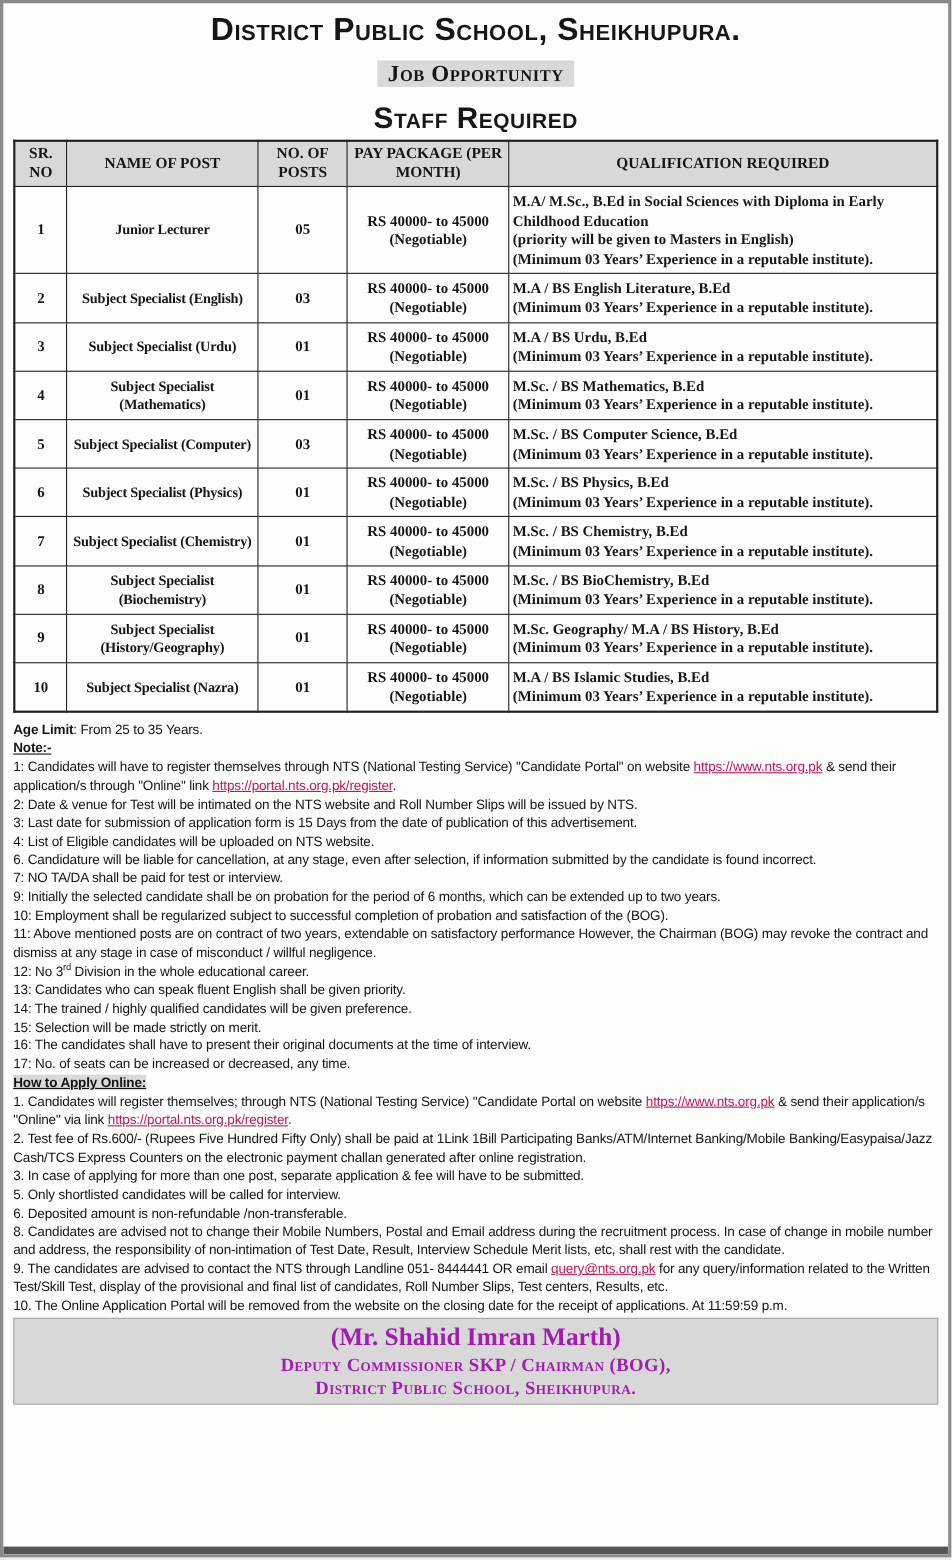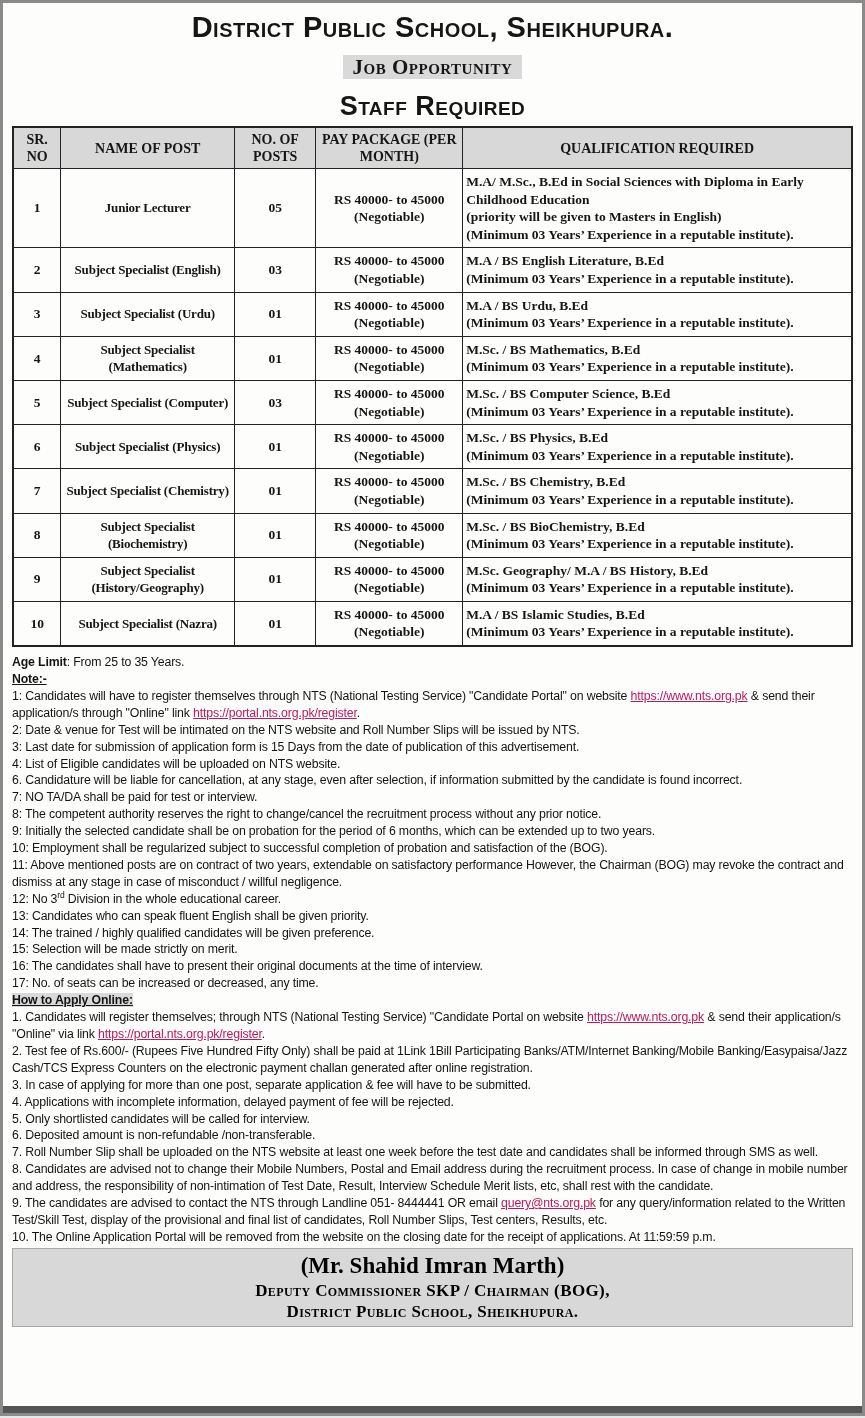--- a/index.html
+++ b/index.html
@@ -47,21 +47,21 @@
   }
   .line{margin:0;}
   .b{font-weight:bold;}
   .u{text-decoration:underline;}
   .hl{background:#d9d9d9;}
   .notes a{color:#be185d;text-decoration:underline;}
   .notes sup{font-size:8.5px;line-height:0;}
   
   .footer{
     margin-top:2px;background:#d8d8d8;border:1px solid #a8a8a8;
-    text-align:center;font-family:"Liberation Serif",serif;font-weight:bold;color:#000000;
+    text-align:center;font-family:"Liberation Serif",serif;font-weight:bold;color:#a21caf;
     padding:3px 0 4px 0;
   }
   .f1{font-size:23px;line-height:28px;}
   .f2{font-size:17px;line-height:21px;font-variant:small-caps;letter-spacing:.4px;}
   .f3{font-size:17px;line-height:21px;font-variant:small-caps;letter-spacing:.4px;}
   .bottom-strip{position:absolute;left:0;right:0;bottom:0;height:7px;background:#555;}
 </style>
 </head>
 <body>
 
@@ -230,40 +230,37 @@
   <div class="notes">
     <div class="line"><span class="b">Age Limit</span><span>: From 25 to 35 Years.</span></div>
     <div class="line"><span class="b u">Note:-</span></div>
     <div id="notes-list">
         <div class="line"><span>1: Candidates will have to register themselves through NTS (National Testing Service) "Candidate Portal" on website </span><a href="#">https://www.nts.org.pk</a><span> &amp; send their application/s through "Online" link </span><a href="#">https://portal.nts.org.pk/register</a><span>.</span></div>
         <div class="line"><span>2: Date &amp; venue for Test will be intimated on the NTS website and Roll Number Slips will be issued by NTS.</span></div>
         <div class="line"><span>3: Last date for submission of application form is 15 Days from the date of publication of this advertisement.</span></div>
         <div class="line"><span>4: List of Eligible candidates will be uploaded on NTS website.</span></div>
         <div class="line"><span>6. Candidature will be liable for cancellation, at any stage, even after selection, if information submitted by the candidate is found incorrect.</span></div>
         <div class="line"><span>7: NO TA/DA shall be paid for test or interview.</span></div>
-        <div class="line"><span>8: The competent authority reserves the right to change/cancel the recruitment process without any prior notice.</span></div>
         <div class="line"><span>9: Initially the selected candidate shall be on probation for the period of 6 months, which can be extended up to two years.</span></div>
         <div class="line"><span>10: Employment shall be regularized subject to successful completion of probation and satisfaction of the (BOG).</span></div>
         <div class="line"><span>11: Above mentioned posts are on contract of two years, extendable on satisfactory performance However, the Chairman (BOG) may revoke the contract and dismiss at any stage in case of misconduct / willful negligence.</span></div>
         <div class="line"><span>12: No 3</span><sup>rd</sup><span> Division in the whole educational career.</span></div>
         <div class="line"><span>13: Candidates who can speak fluent English shall be given priority.</span></div>
         <div class="line"><span>14: The trained / highly qualified candidates will be given preference.</span></div>
         <div class="line"><span>15: Selection will be made strictly on merit.</span></div>
         <div class="line"><span>16: The candidates shall have to present their original documents at the time of interview.</span></div>
         <div class="line"><span>17: No. of seats can be increased or decreased, any time.</span></div>
       </div>
     <div class="line"><span class="b u hl">How to Apply Online:</span></div>
     <div id="apply-list">
         <div class="line"><span>1. Candidates will register themselves; through NTS (National Testing Service) "Candidate Portal on website </span><a href="#">https://www.nts.org.pk</a><span> &amp; send their application/s "Online" via link </span><a href="#">https://portal.nts.org.pk/register</a><span>.</span></div>
         <div class="line"><span>2. Test fee of Rs.600/- (Rupees Five Hundred Fifty Only) shall be paid at 1Link 1Bill Participating Banks/ATM/Internet Banking/Mobile Banking/Easypaisa/Jazz Cash/TCS Express Counters on the electronic payment challan generated after online registration.</span></div>
         <div class="line"><span>3. In case of applying for more than one post, separate application &amp; fee will have to be submitted.</span></div>
-        <div class="line"><span>4. Applications with incomplete information, delayed payment of fee will be rejected.</span></div>
         <div class="line"><span>5. Only shortlisted candidates will be called for interview.</span></div>
         <div class="line"><span>6. Deposited amount is non-refundable /non-transferable.</span></div>
-        <div class="line"><span>7. Roll Number Slip shall be uploaded on the NTS website at least one week before the test date and candidates shall be informed through SMS as well.</span></div>
         <div class="line"><span>8. Candidates are advised not to change their Mobile Numbers, Postal and Email address during the recruitment process. In case of change in mobile number and address, the responsibility of non-intimation of Test Date, Result, Interview Schedule Merit lists, etc, shall rest with the candidate.</span></div>
         <div class="line"><span>9. The candidates are advised to contact the NTS through Landline 051- 8444441 OR email </span><a href="#">query@nts.org.pk</a><span> for any query/information related to the Written Test/Skill Test, display of the provisional and final list of candidates, Roll Number Slips, Test centers, Results, etc.</span></div>
         <div class="line"><span>10. The Online Application Portal will be removed from the website on the closing date for the receipt of applications. At 11:59:59 p.m.</span></div>
       </div>
   </div>
 
   <div class="footer">
     <div class="f1">(Mr. Shahid Imran Marth)</div>
     <div class="f2">Deputy Commissioner SKP / Chairman (BOG),</div>
     <div class="f3">District Public School, Sheikhupura.</div>

